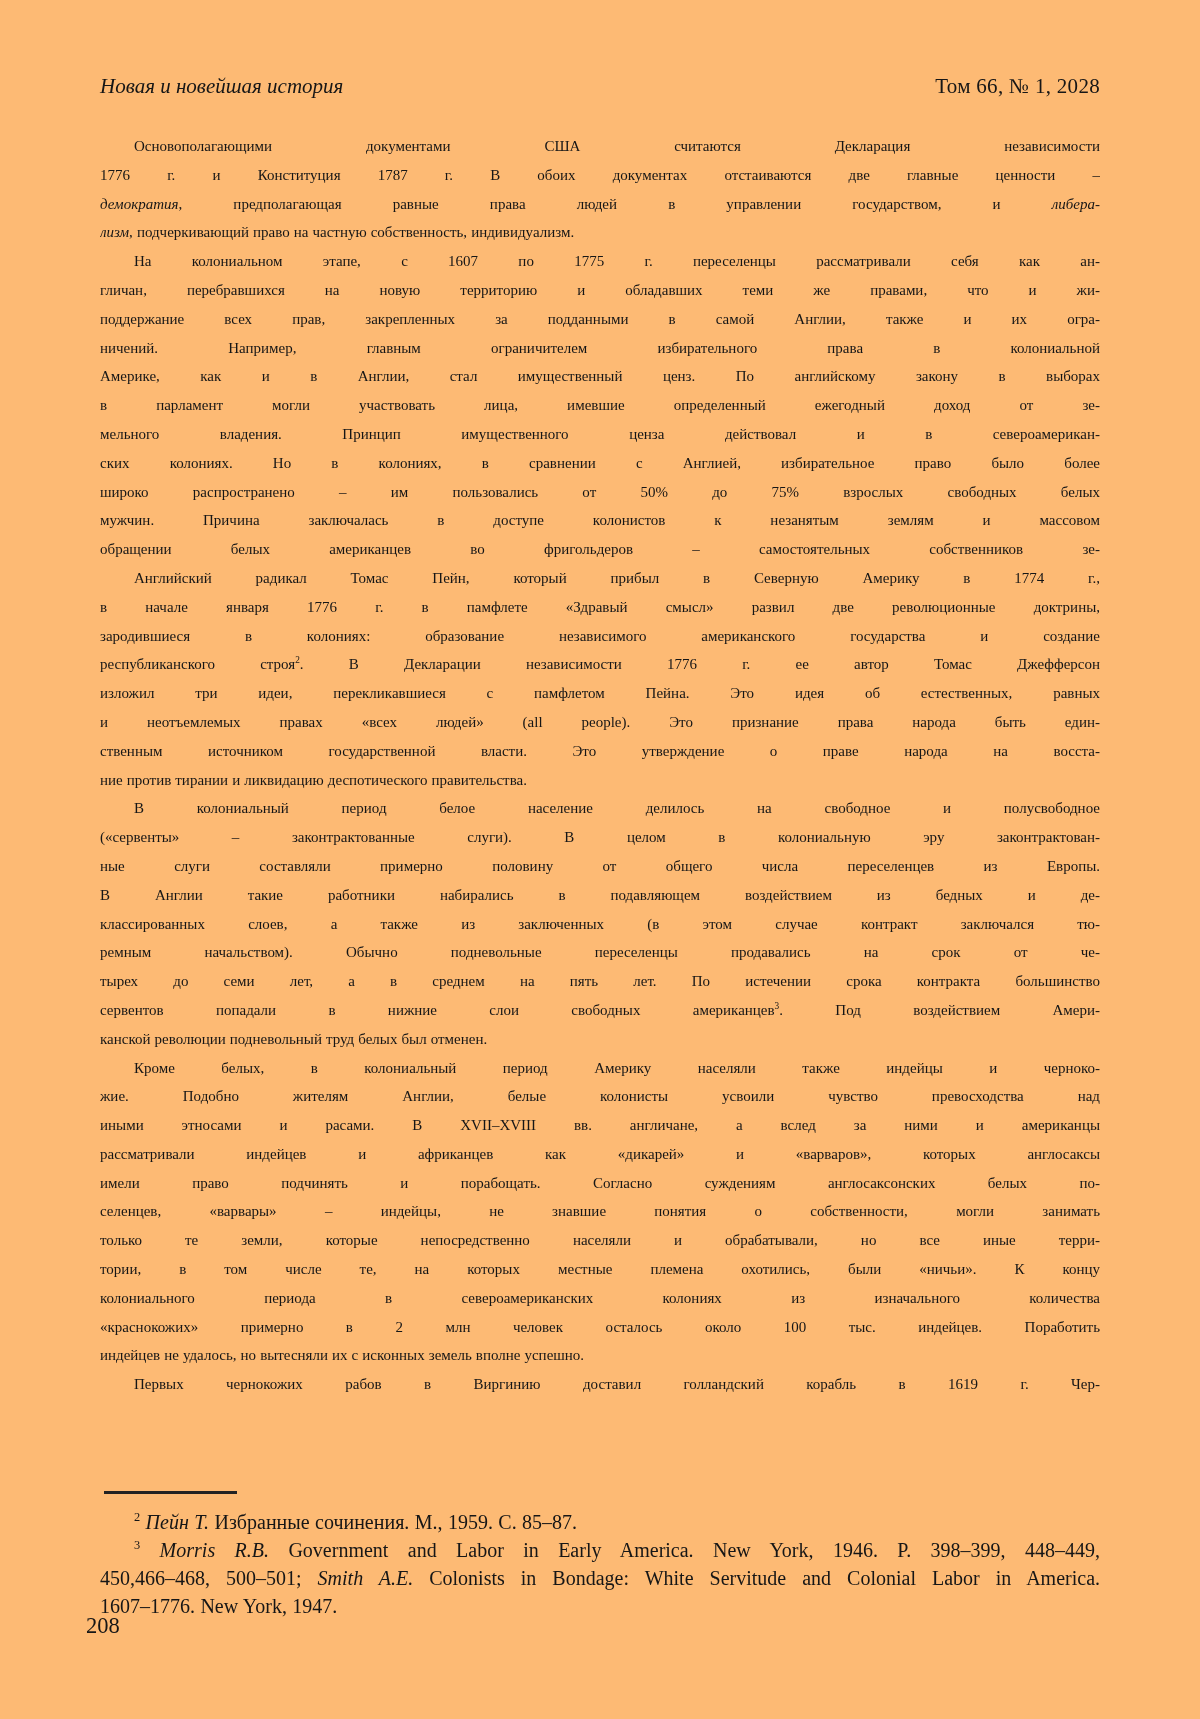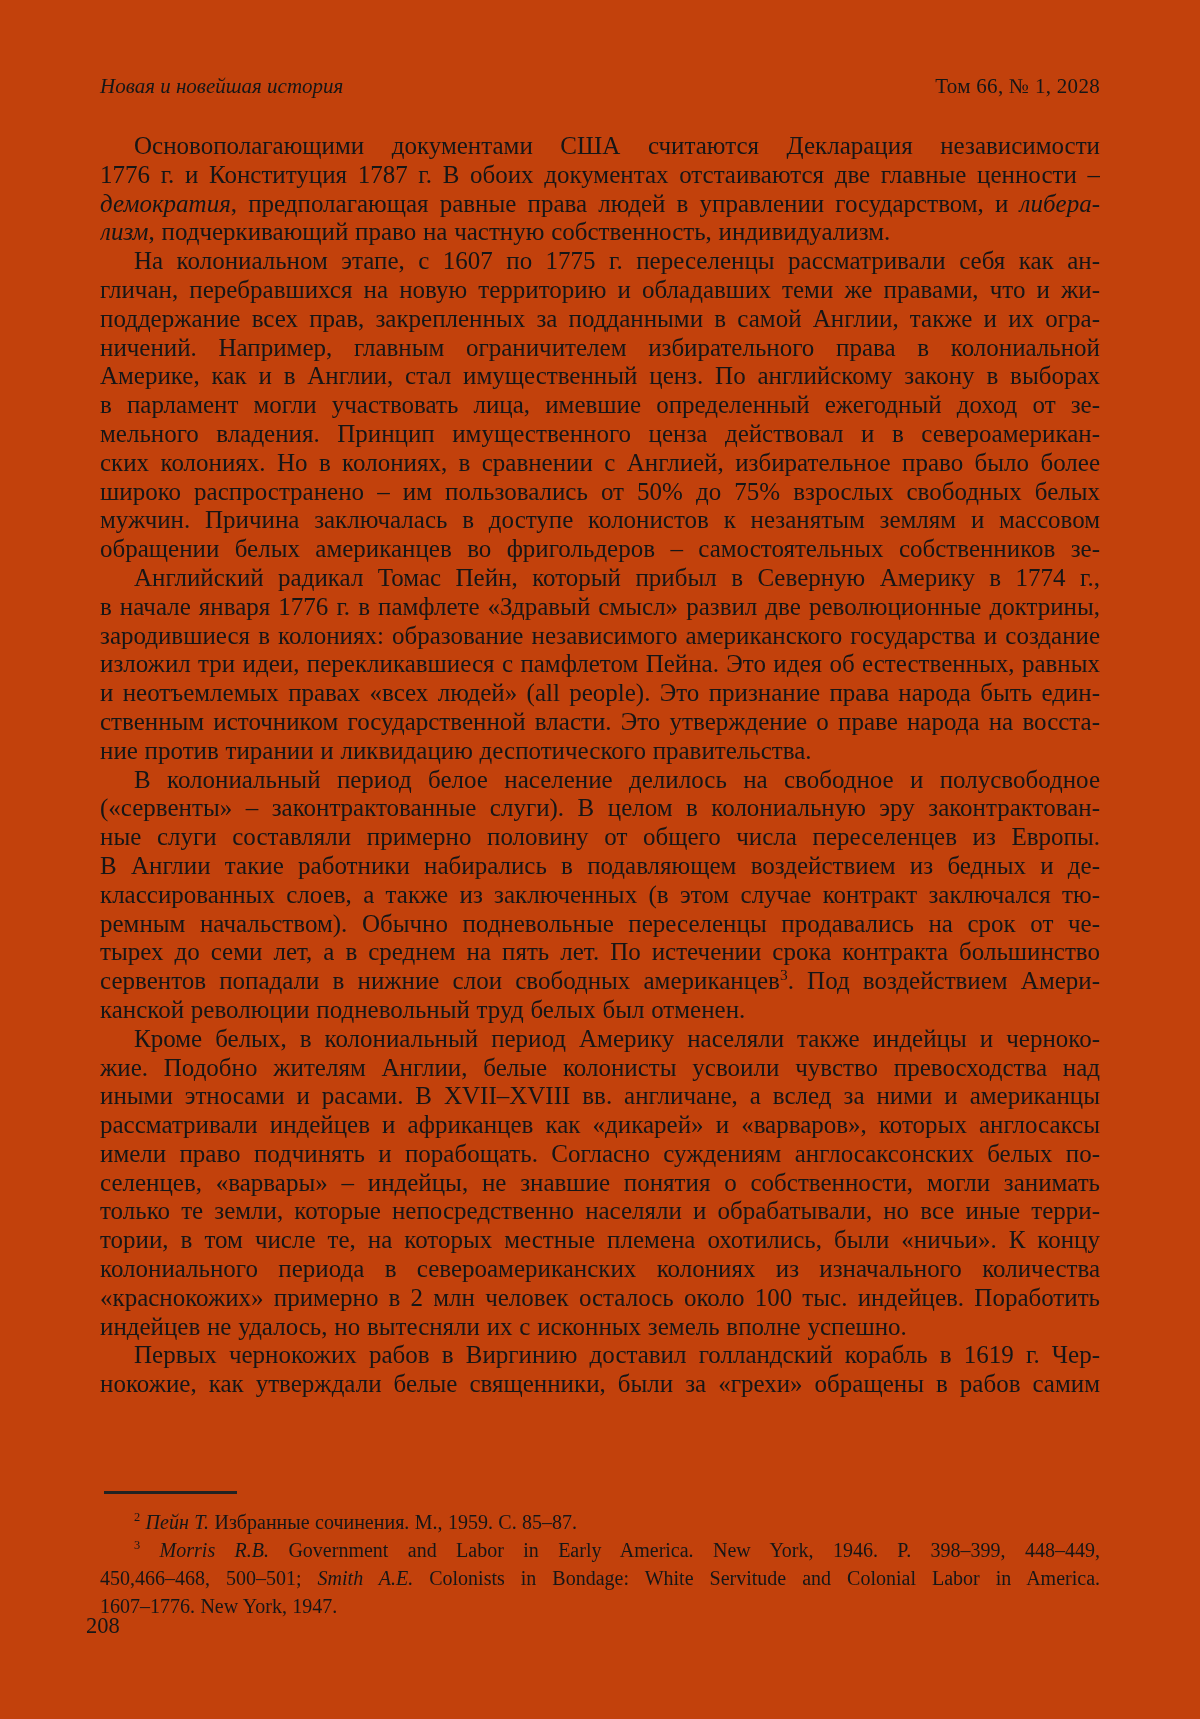--- a/index.html
+++ b/index.html
@@ -22,21 +22,21 @@
     justify-content: space-between;
     align-items: baseline;
     font-size: 21px;
     line-height: 24px;
   }
   .journal-title { font-style: italic; }
   .volume-info { font-style: normal; letter-spacing: 0.3px; }
   .article-body {
     position: absolute;
     top: 132px; left: 100px; width: 1000px;
-    font-size: 25px;
+    font-size: 15px;
     line-height: 28.8px;
   }
   .para { margin: 0; }
   .line {
     text-align: justify;
     text-align-last: justify;
     height: 28.8px;
     overflow: hidden;
     word-spacing: 0.02em;
   }
@@ -64,21 +64,21 @@
     position: absolute;
     top: 1612px; left: 86px;
     font-size: 22.5px;
     line-height: 28px;
   }
   i { font-style: italic; }
 </style>
 </head>
 <body>
 
-<div class="page" style="background: #c2410c; color: rgb(22, 22, 22);">
+<div class="page" style="background: #fdba74; color: rgb(22, 22, 22);">
 
   <div class="running-head">
     <span class="journal-title">Новая и новейшая история</span>
     <span class="volume-info">Том 66, № 1, 2028</span>
   </div>
 
   <div class="article-body" id="article-body">
       <div class="para">
         <div class="line first">Основополагающими документами США считаются Декларация независимости</div>
         <div class="line">1776 г. и Конституция 1787 г. В обоих документах отстаиваются две главные ценности –</div>
@@ -95,20 +95,21 @@
         <div class="line">мельного владения. Принцип имущественного ценза действовал и в североамерикан-</div>
         <div class="line">ских колониях. Но в колониях, в сравнении с Англией, избирательное право было более</div>
         <div class="line">широко распространено – им пользовались от 50% до 75% взрослых свободных белых</div>
         <div class="line">мужчин. Причина заключалась в доступе колонистов к незанятым землям и массовом</div>
         <div class="line">обращении белых американцев во фригольдеров – самостоятельных собственников зе-</div>
       </div>
       <div class="para">
         <div class="line first">Английский радикал Томас Пейн, который прибыл в Северную Америку в 1774 г.,</div>
         <div class="line">в начале января 1776 г. в памфлете «Здравый смысл» развил две революционные доктрины,</div>
         <div class="line">зародившиеся в колониях: образование независимого американского государства и создание</div>
+        <div class="line">республиканского строя<sup>2</sup>. В Декларации независимости 1776 г. ее автор Томас Джефферсон</div>
         <div class="line">изложил три идеи, перекликавшиеся с памфлетом Пейна. Это идея об естественных, равных</div>
         <div class="line">и неотъемлемых правах «всех людей» (all people). Это признание права народа быть един-</div>
         <div class="line">ственным источником государственной власти. Это утверждение о праве народа на восста-</div>
         <div class="line last">ние против тирании и ликвидацию деспотического правительства.</div>
       </div>
       <div class="para">
         <div class="line first">В колониальный период белое население делилось на свободное и полусвободное</div>
         <div class="line">(«сервенты» – законтрактованные слуги). В целом в колониальную эру законтрактован-</div>
         <div class="line">ные слуги составляли примерно половину от общего числа переселенцев из Европы.</div>
         <div class="line">В Англии такие работники набирались в подавляющем воздействием из бедных и де-</div>
@@ -126,21 +127,20 @@
         <div class="line">имели право подчинять и порабощать. Согласно суждениям англосаксонских белых по-</div>
         <div class="line">селенцев, «варвары» – индейцы, не знавшие понятия о собственности, могли занимать</div>
         <div class="line">только те земли, которые непосредственно населяли и обрабатывали, но все иные терри-</div>
         <div class="line">тории, в том числе те, на которых местные племена охотились, были «ничьи». К концу</div>
         <div class="line">колониального периода в североамериканских колониях из изначального количества</div>
         <div class="line">«краснокожих» примерно в 2 млн человек осталось около 100 тыс. индейцев. Поработить</div>
         <div class="line last">индейцев не удалось, но вытесняли их с исконных земель вполне успешно.</div>
       </div>
       <div class="para">
         <div class="line first">Первых чернокожих рабов в Виргинию доставил голландский корабль в 1619 г. Чер-</div>
-        <div class="line">нокожие, как утверждали белые священники, были за «грехи» обращены в рабов самим</div>
       </div>
     </div>
 
   <div class="footnote-rule"></div>
 
   <div class="footnotes" id="footnotes">
       <div class="para">
         <div class="line first last"><sup>2</sup> <i>Пейн Т.</i> Избранные сочинения. М., 1959. С. 85–87.</div>
       </div>
       <div class="para">

